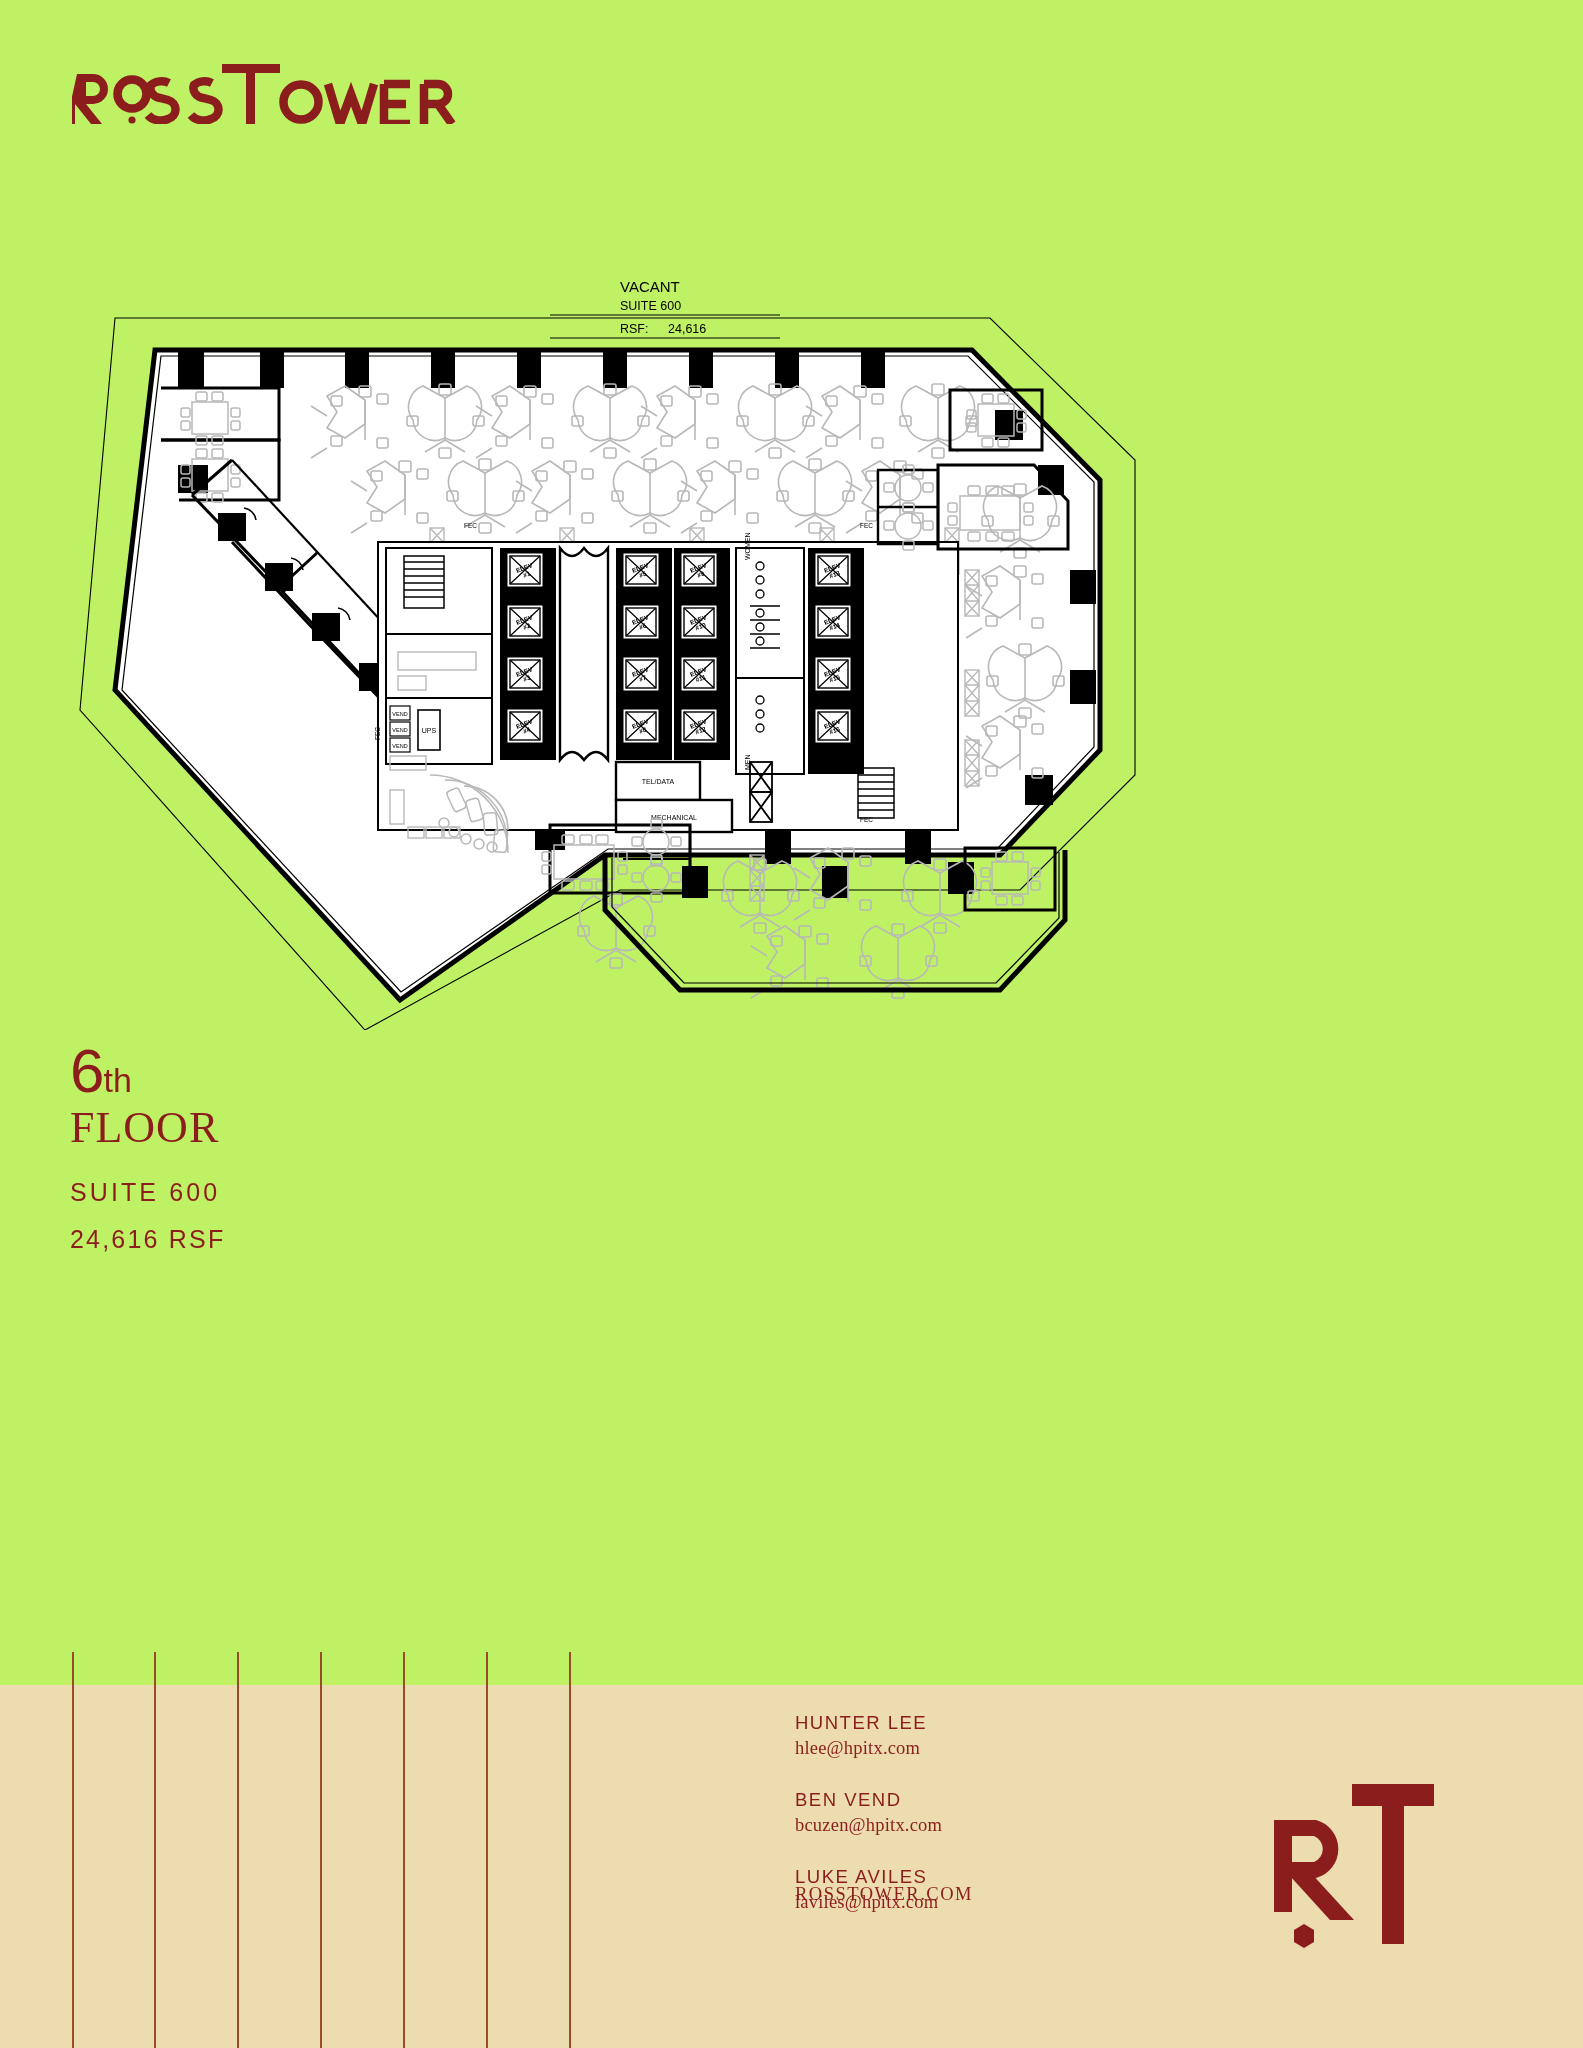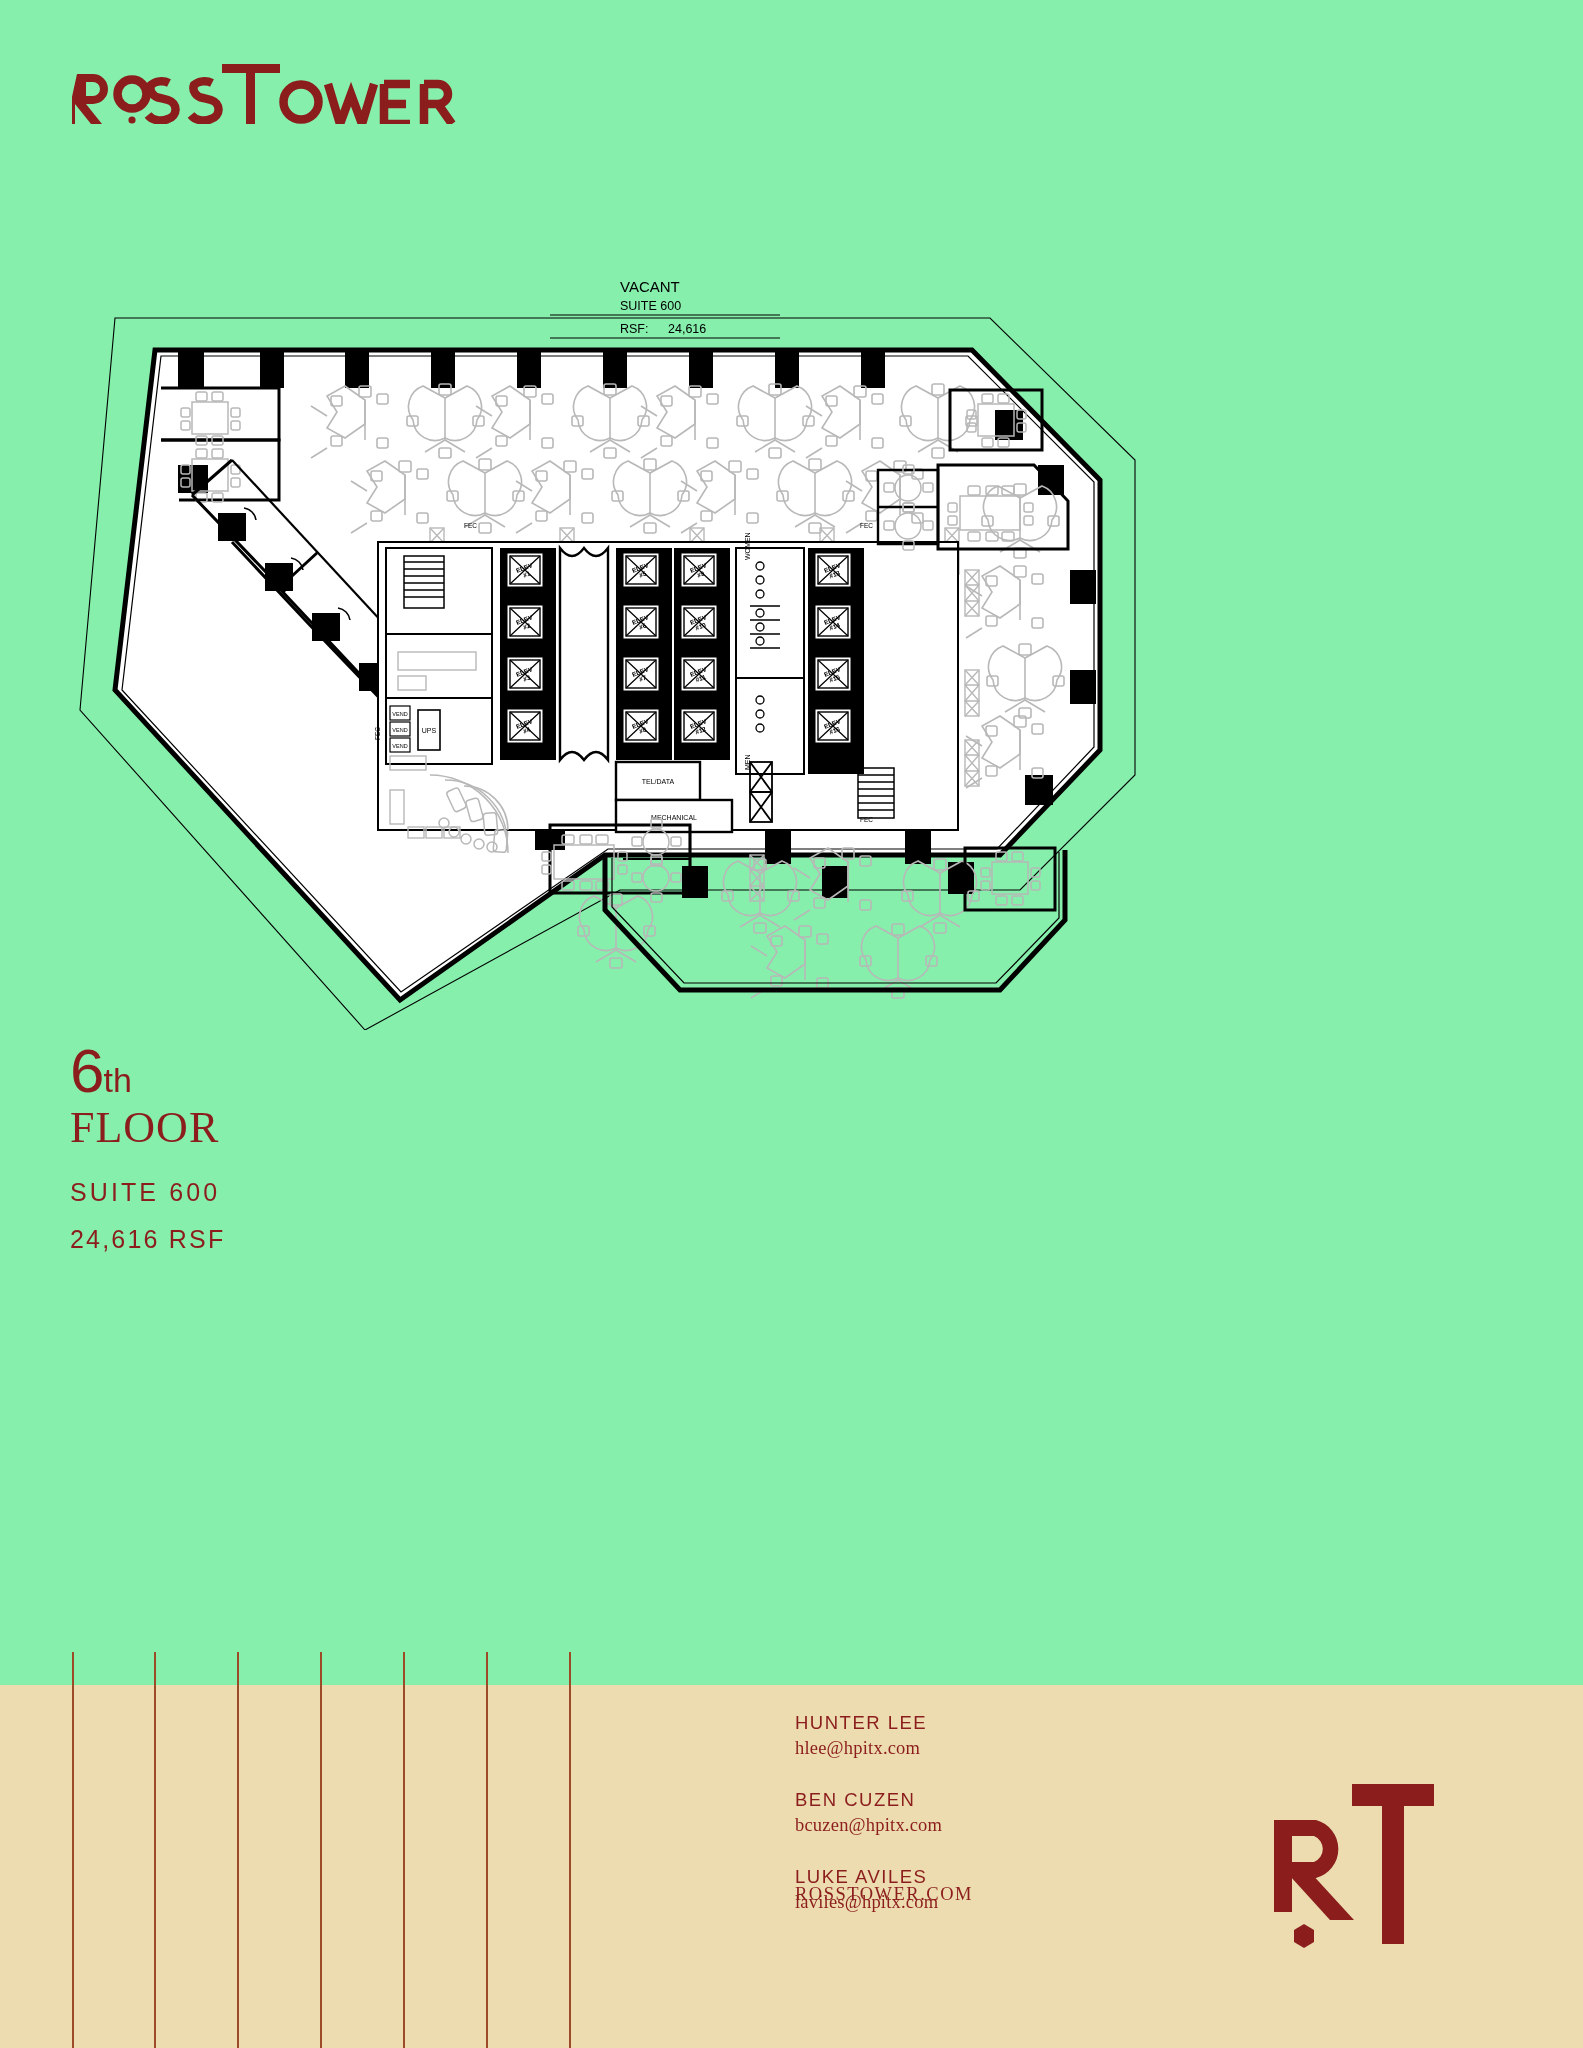--- a/index.html
+++ b/index.html
@@ -5,21 +5,21 @@
   * { margin:0; padding:0; box-sizing:border-box; }
   html,body { width:1583px; height:2048px; }
   body {
     font-family:"Liberation Sans", sans-serif;
     background:#ffffff;
     position:relative;
     overflow:hidden;
   }
 
   
-  #page { position:absolute; inset:0; background:#86efac; }
+  #page { position:absolute; inset:0; background:#bef264; }
 
   
   #brand-logo {
     position:absolute; left:72px; top:62px;
     height:62px; width:440px;
   }
 
   
   #floorplan-wrap {
     position:absolute; left:60px; top:270px;
@@ -700,21 +700,21 @@
   <div class="vrule" style="left:403px"></div>
   <div class="vrule" style="left:486px"></div>
   <div class="vrule" style="left:569px"></div>
 
   <div id="contacts">
     <div class="contact-block">
       <div class="contact-name">HUNTER LEE</div>
       <a class="contact-email" style="text-decoration:none" href="#">hlee@hpitx.com</a>
     </div>
     <div class="contact-block">
-      <div class="contact-name">BEN CUZEN</div>
+      <div class="contact-name">BEN VEND</div>
       <a class="contact-email" style="text-decoration:none" href="#">bcuzen@hpitx.com</a>
     </div>
     <div class="contact-block">
       <div class="contact-name">LUKE AVILES</div>
       <a class="contact-email" style="text-decoration:none" href="#">laviles@hpitx.com</a>
     </div>
   </div>
 
   <a id="website" href="#" style="text-decoration:none">ROSSTOWER.COM</a>
 

